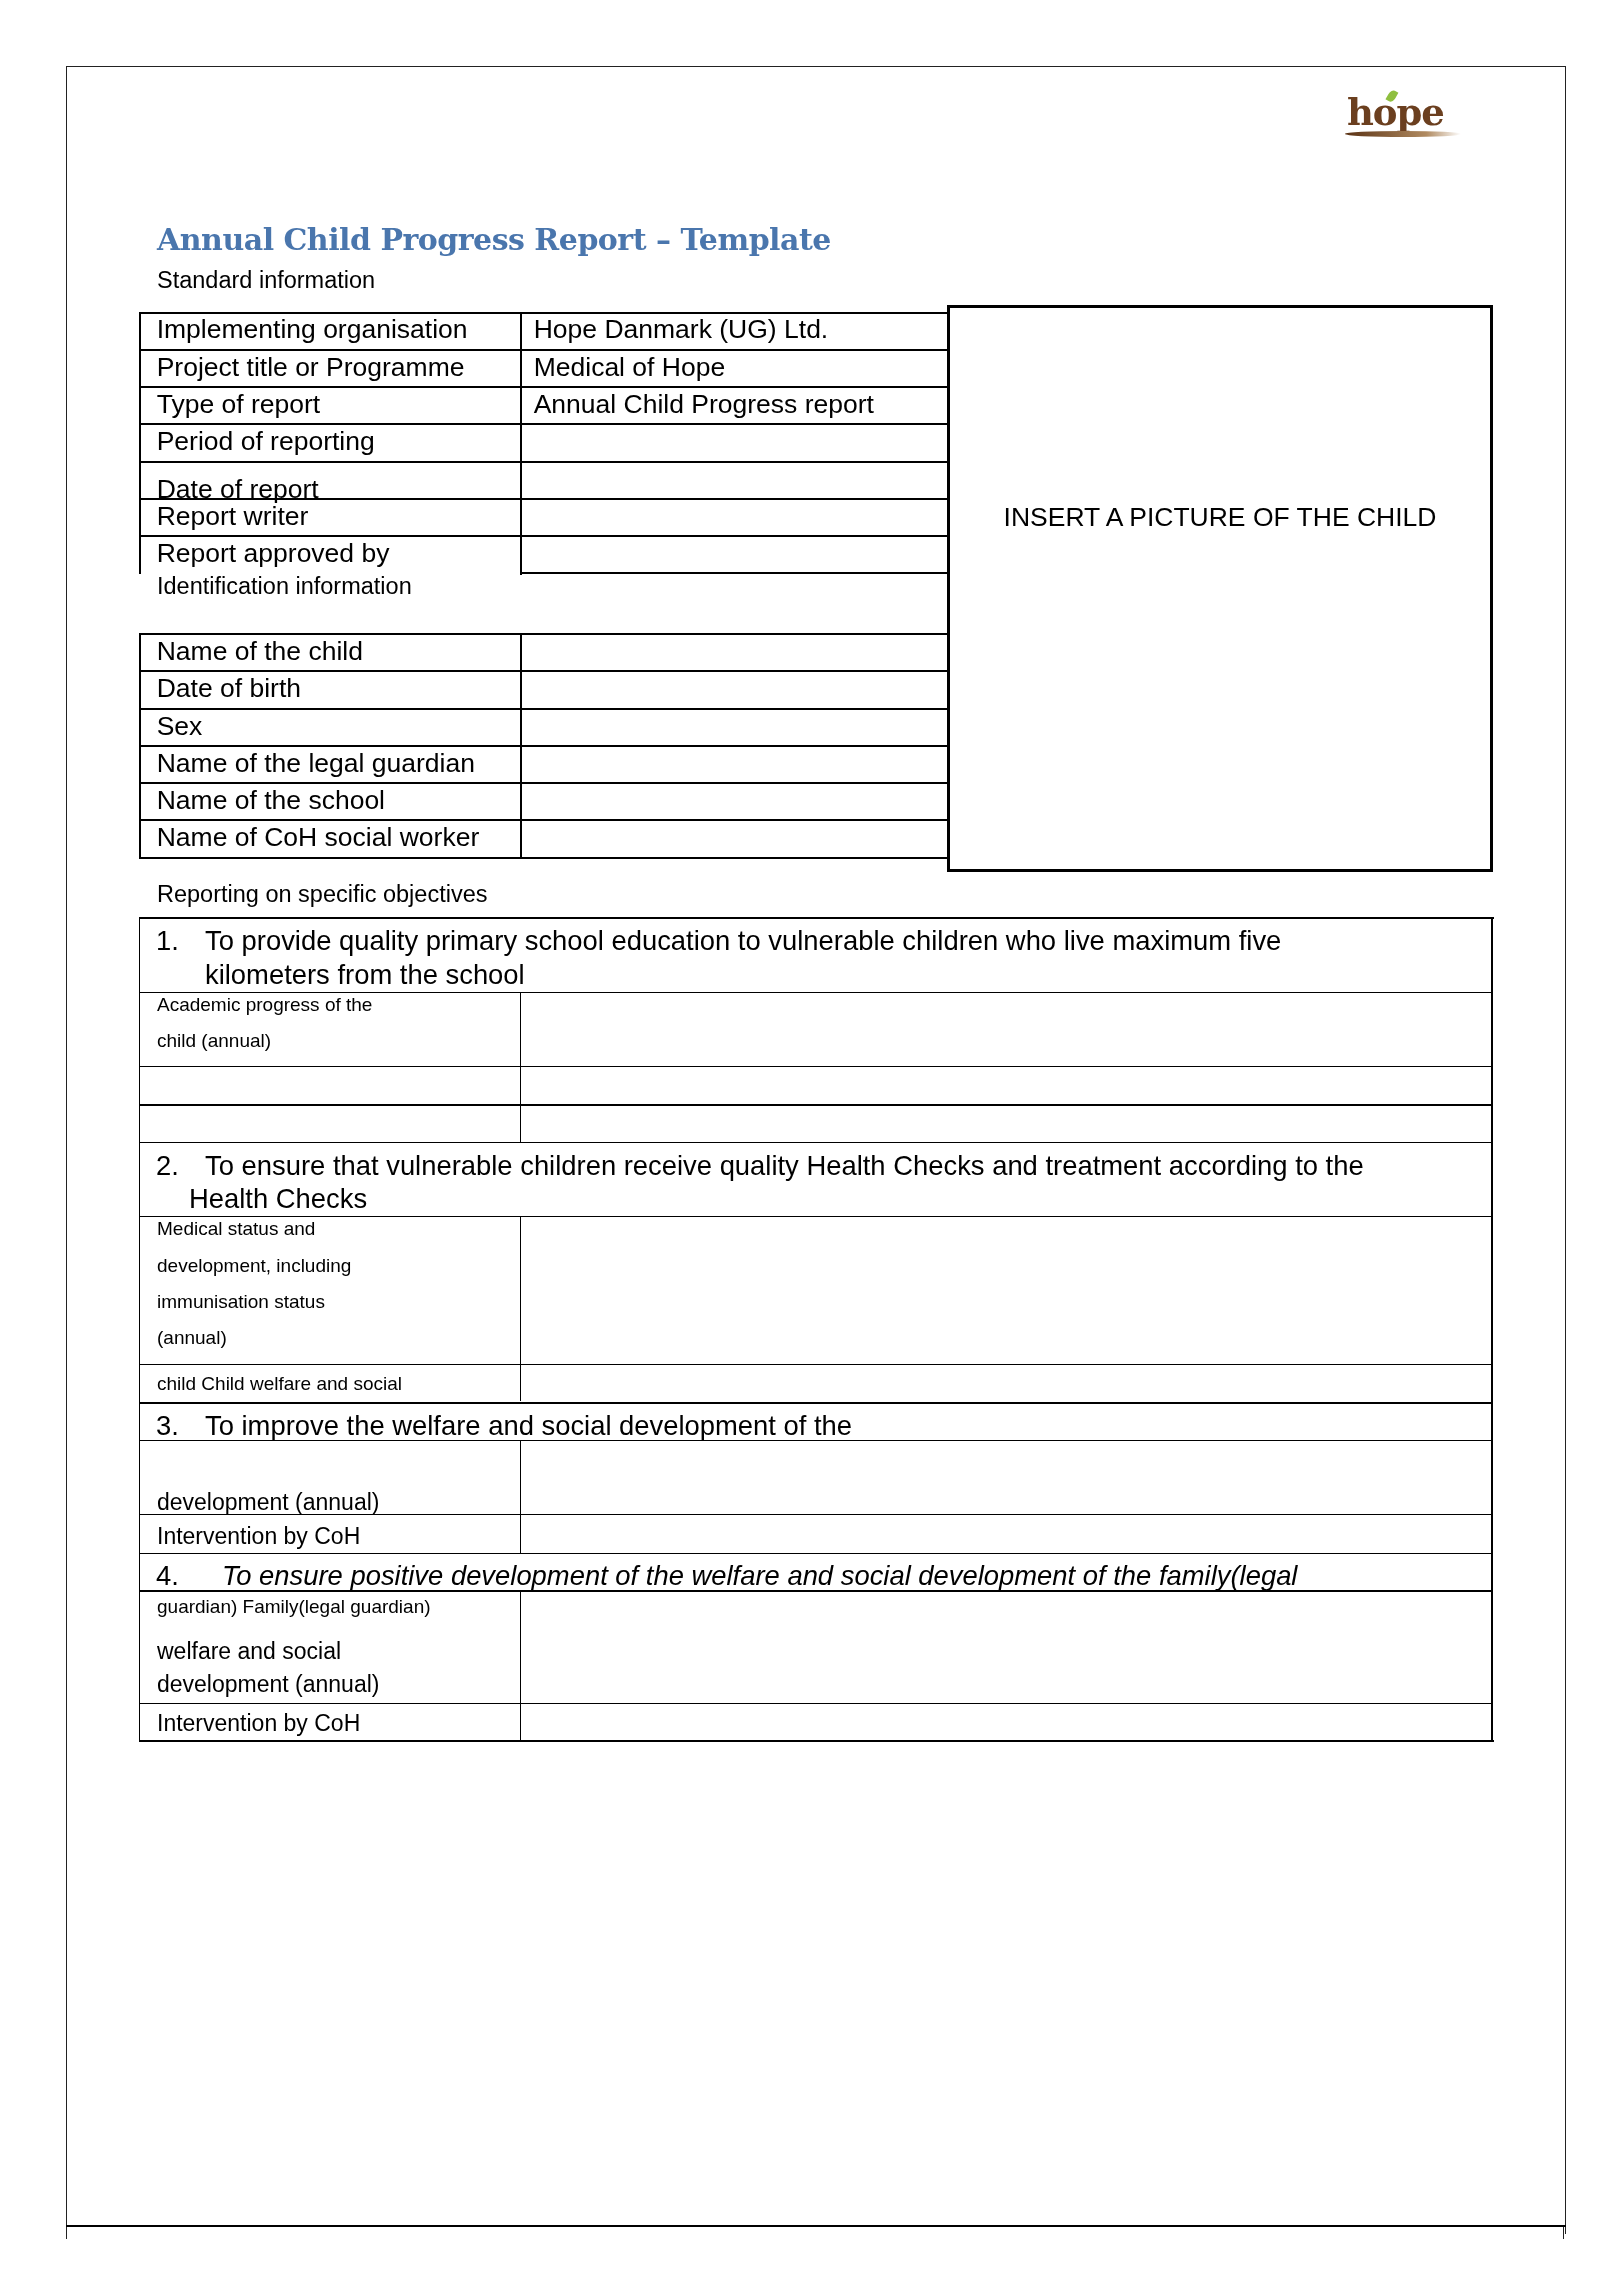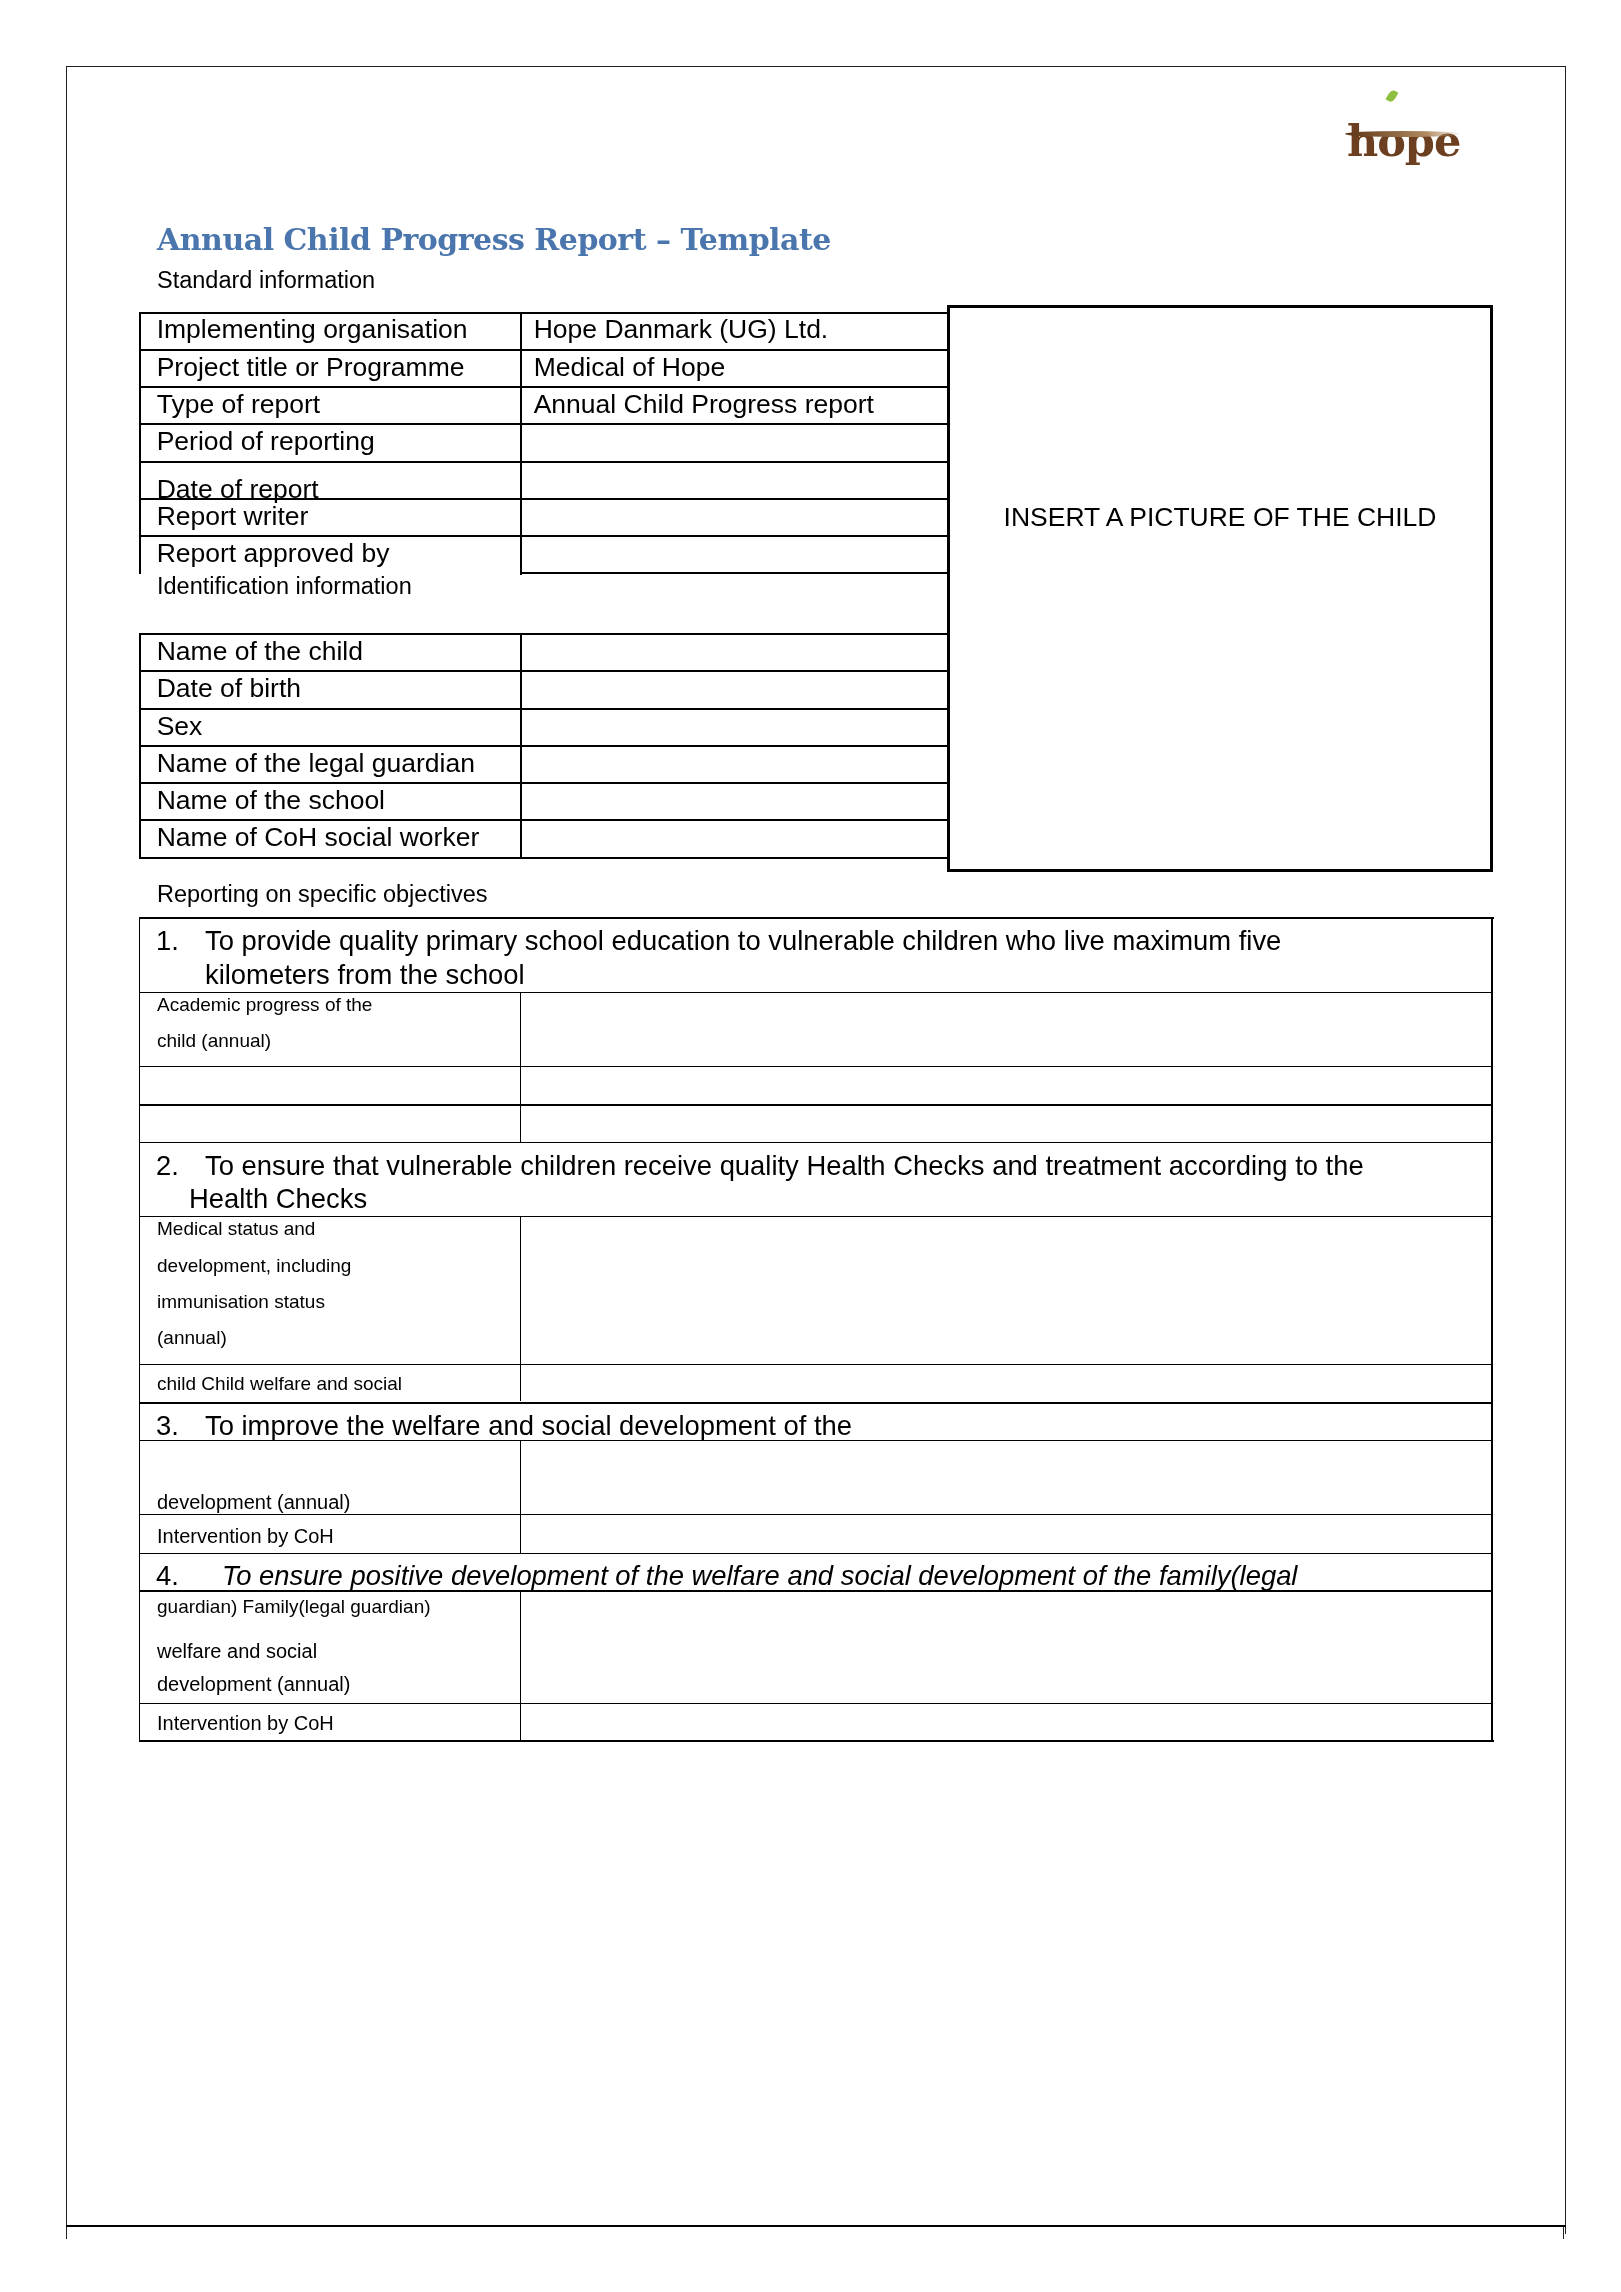--- a/index.html
+++ b/index.html
@@ -6,21 +6,21 @@
     body { width: 1621px; height: 2293px; position: relative; overflow: hidden;
            font-family: "Liberation Sans", sans-serif; color: #000; }
     .page-border { position: absolute; left: 66px; top: 66px; width: 1498px; height: 2167px;
                    border-left: 1.5px solid #222; border-right: 1.5px solid #222; border-top: 1.5px solid #222; }
     .page-bottom { position: absolute; left: 66px; top: 2225px; width: 1500px; height: 0; border-top: 2.9px solid #000; }
     .page-stub-l { position: absolute; left: 66px; top: 2227px; width: 0; height: 11.8px; border-left: 1.5px solid #222; }
     .page-stub-r { position: absolute; left: 1563px; top: 2227px; width: 0; height: 11.8px; border-left: 1.5px solid #222; }
 
     .logo { position: absolute; left: 1343px; top: 86px; width: 127px; height: 59px; }
     .logo-text { position: absolute; left: 3.9px; top: 0; font-family: "DejaVu Serif", serif; font-weight: bold;
-                 font-size: 43px; color: #6b3f1f; letter-spacing: -1px; line-height: 53px; margin-top: 29px; }
+                 font-size: 37px; color: #6b3f1f; letter-spacing: -1px; line-height: 53px; }
     .logo-swoosh { position: absolute; left: 2px; top: 45px; width: 116px; height: 5.9px;
                    border-radius: 50%; background: linear-gradient(90deg, #5a3214, #b08a60 70%, rgba(255,255,255,0)); }
     .logo-leaf { position: absolute; left: 45px; top: 3.9px; width: 7.8px; height: 11.8px; border-radius: 50% 0; background: #8fbf3f; transform: rotate(30deg); }
 
     .title { position: absolute; left: 157px; top: 222px; font-family: "DejaVu Serif", serif; font-weight: bold;
              font-size: 30px; color: #4a76ad; white-space: nowrap; letter-spacing: -0.5px; }
     .section-label { position: absolute; left: 157px; font-size: 23.5px; white-space: nowrap; }
     .sub-std { top: 267px; }
     .sub-id { top: 573px; }
     .sub-obj { top: 881px; }
@@ -32,21 +32,21 @@
     .vline { position: absolute; width: 0; border-left: 2.9px solid #000; }
     .vthin { position: absolute; width: 0; border-left: 1.5px solid #000; }
 
     .photo-box { position: absolute; left: 947px; top: 305px; width: 546px; height: 567px;
                  box-sizing: border-box; border: 3.4px solid #000; background: #fff; }
     .photo-label { position: absolute; left: 0; right: 0; top: 194px; text-align: center; font-size: 26.5px; white-space: nowrap; }
 
     .obj-text { position: absolute; font-size: 27.4px; line-height: 33px; white-space: nowrap; }
     .obj-num { position: absolute; font-size: 27.4px; line-height: 33px; }
     .field { position: absolute; font-size: 19px; line-height: 36px; white-space: nowrap; }
-    .field-sm { font-size: 20px; }
+    .field-sm { font-size: 23px; }
   </style>
 </head>
 <body>
 
 <div class="page-border"></div>
 <div class="page-bottom"></div>
 <div class="page-stub-l"></div>
 <div class="page-stub-r"></div>
 
 <div class="logo">

